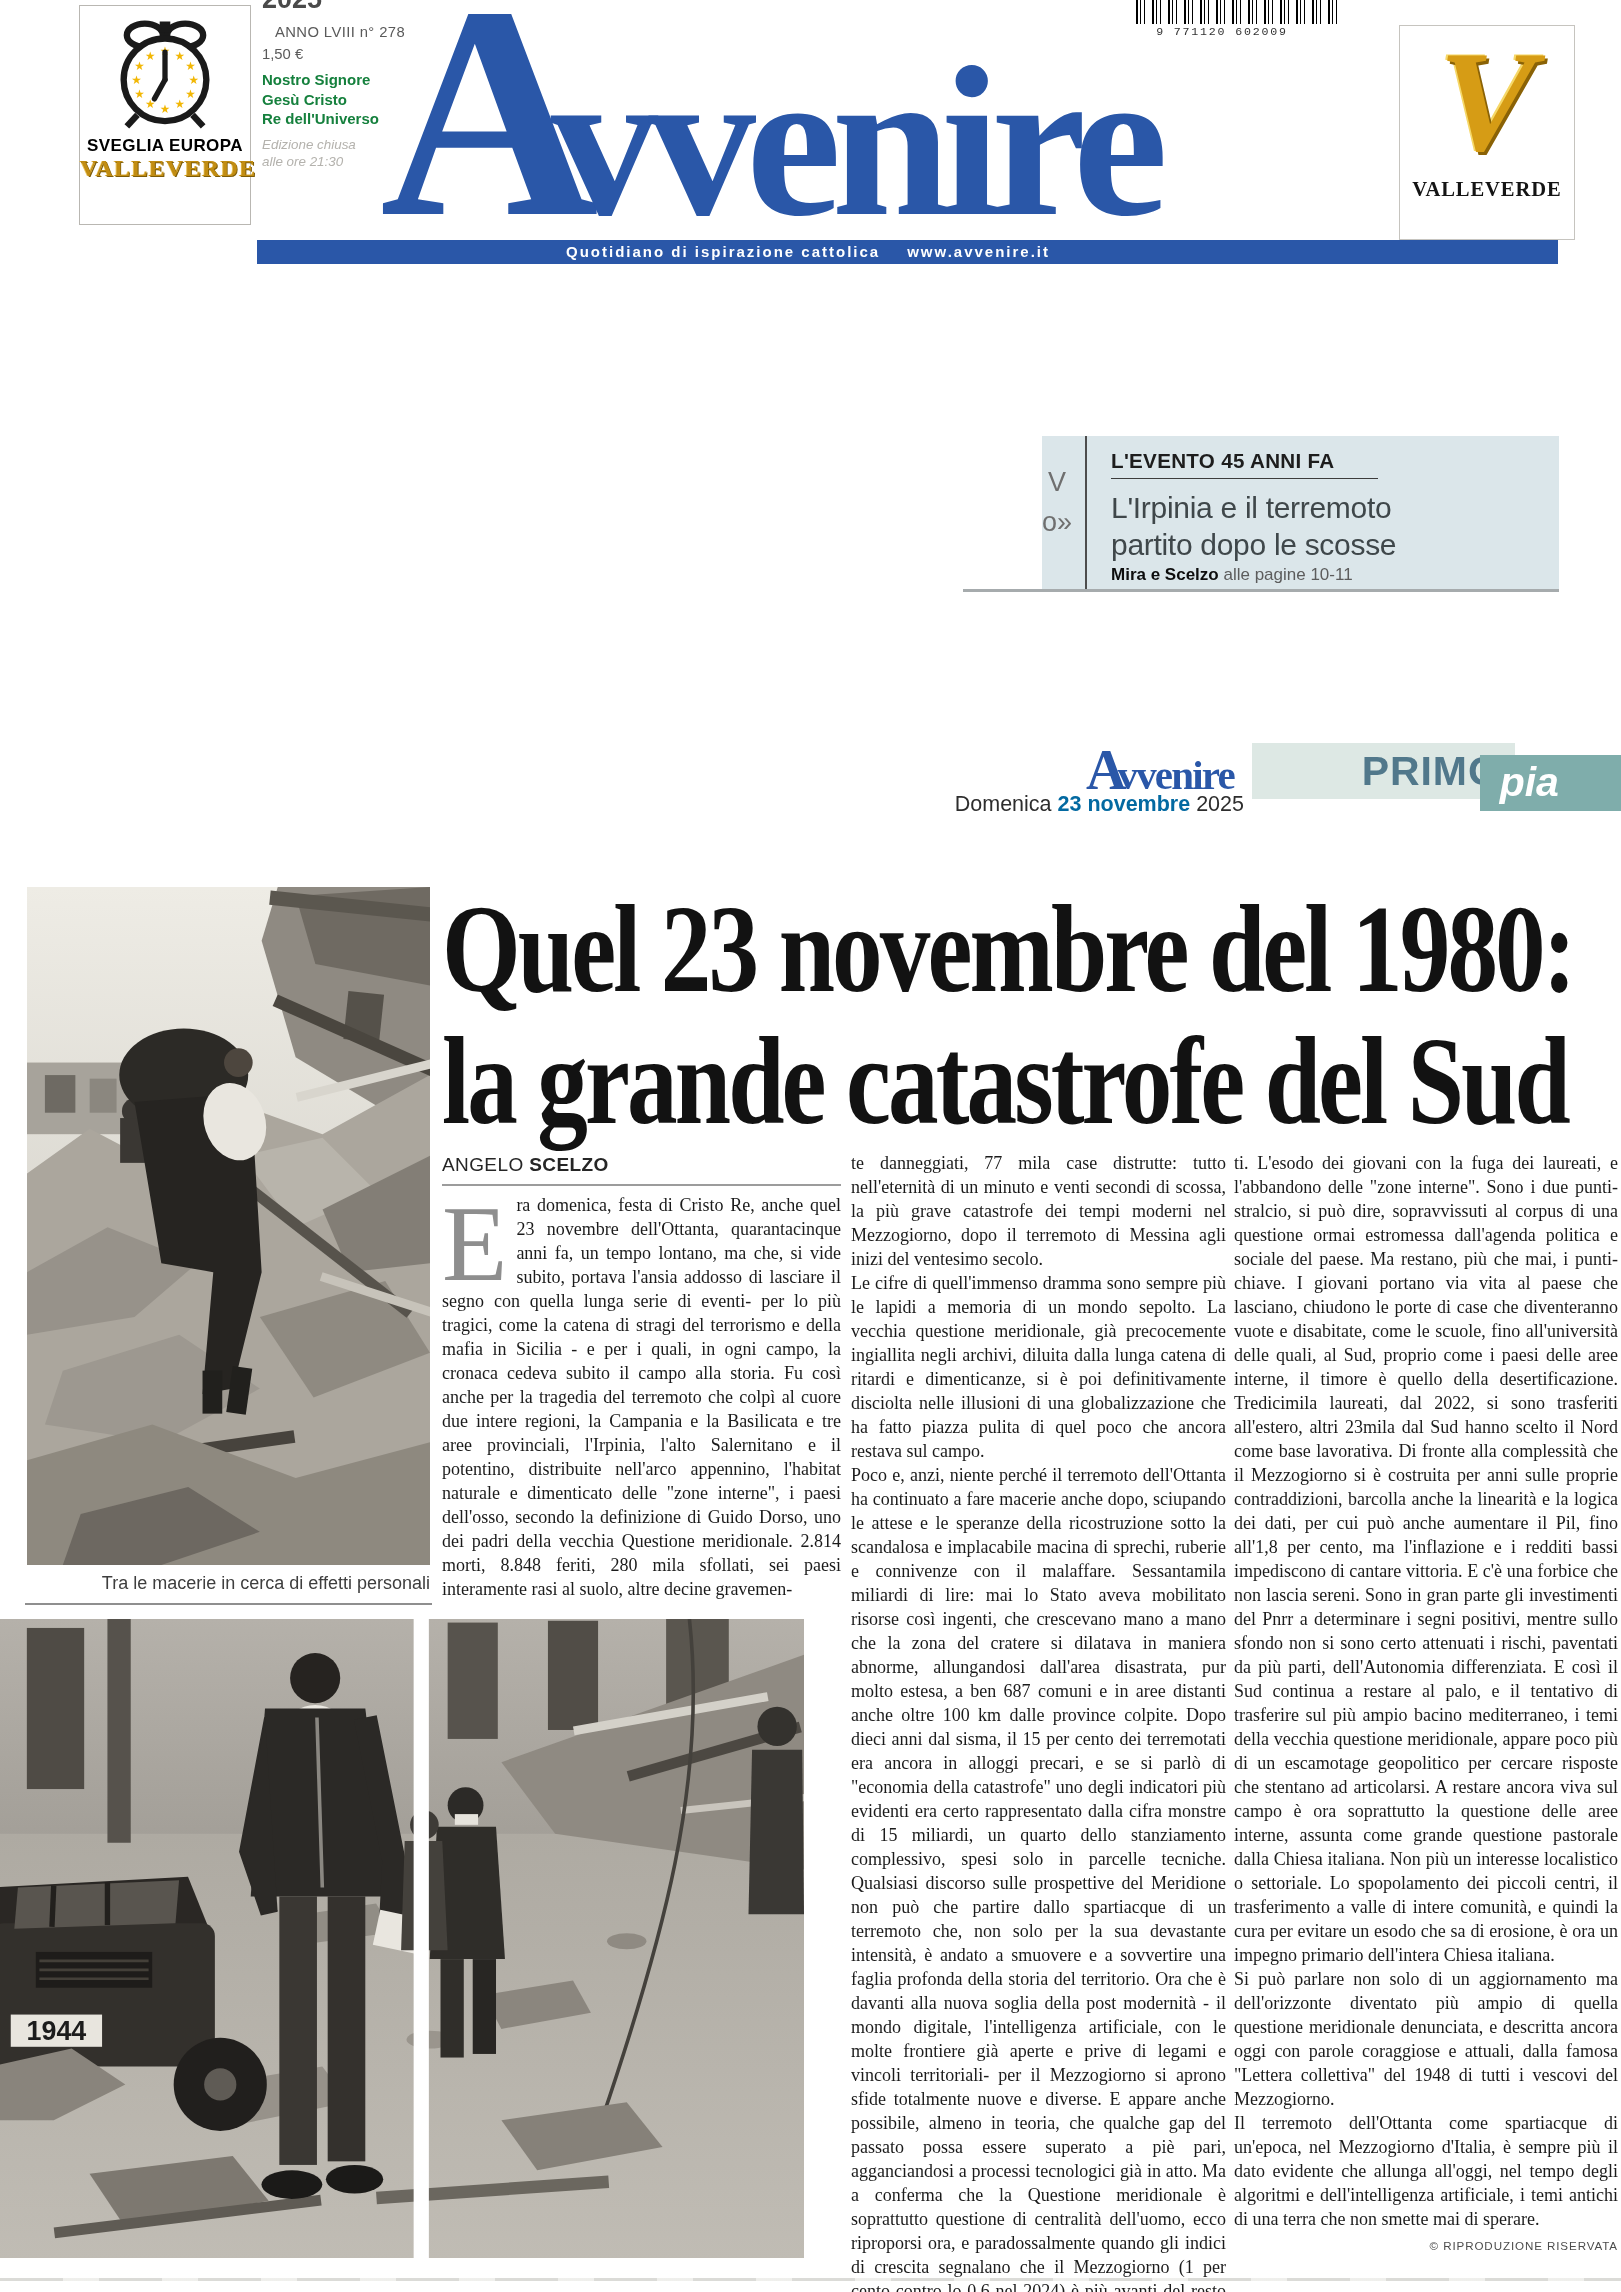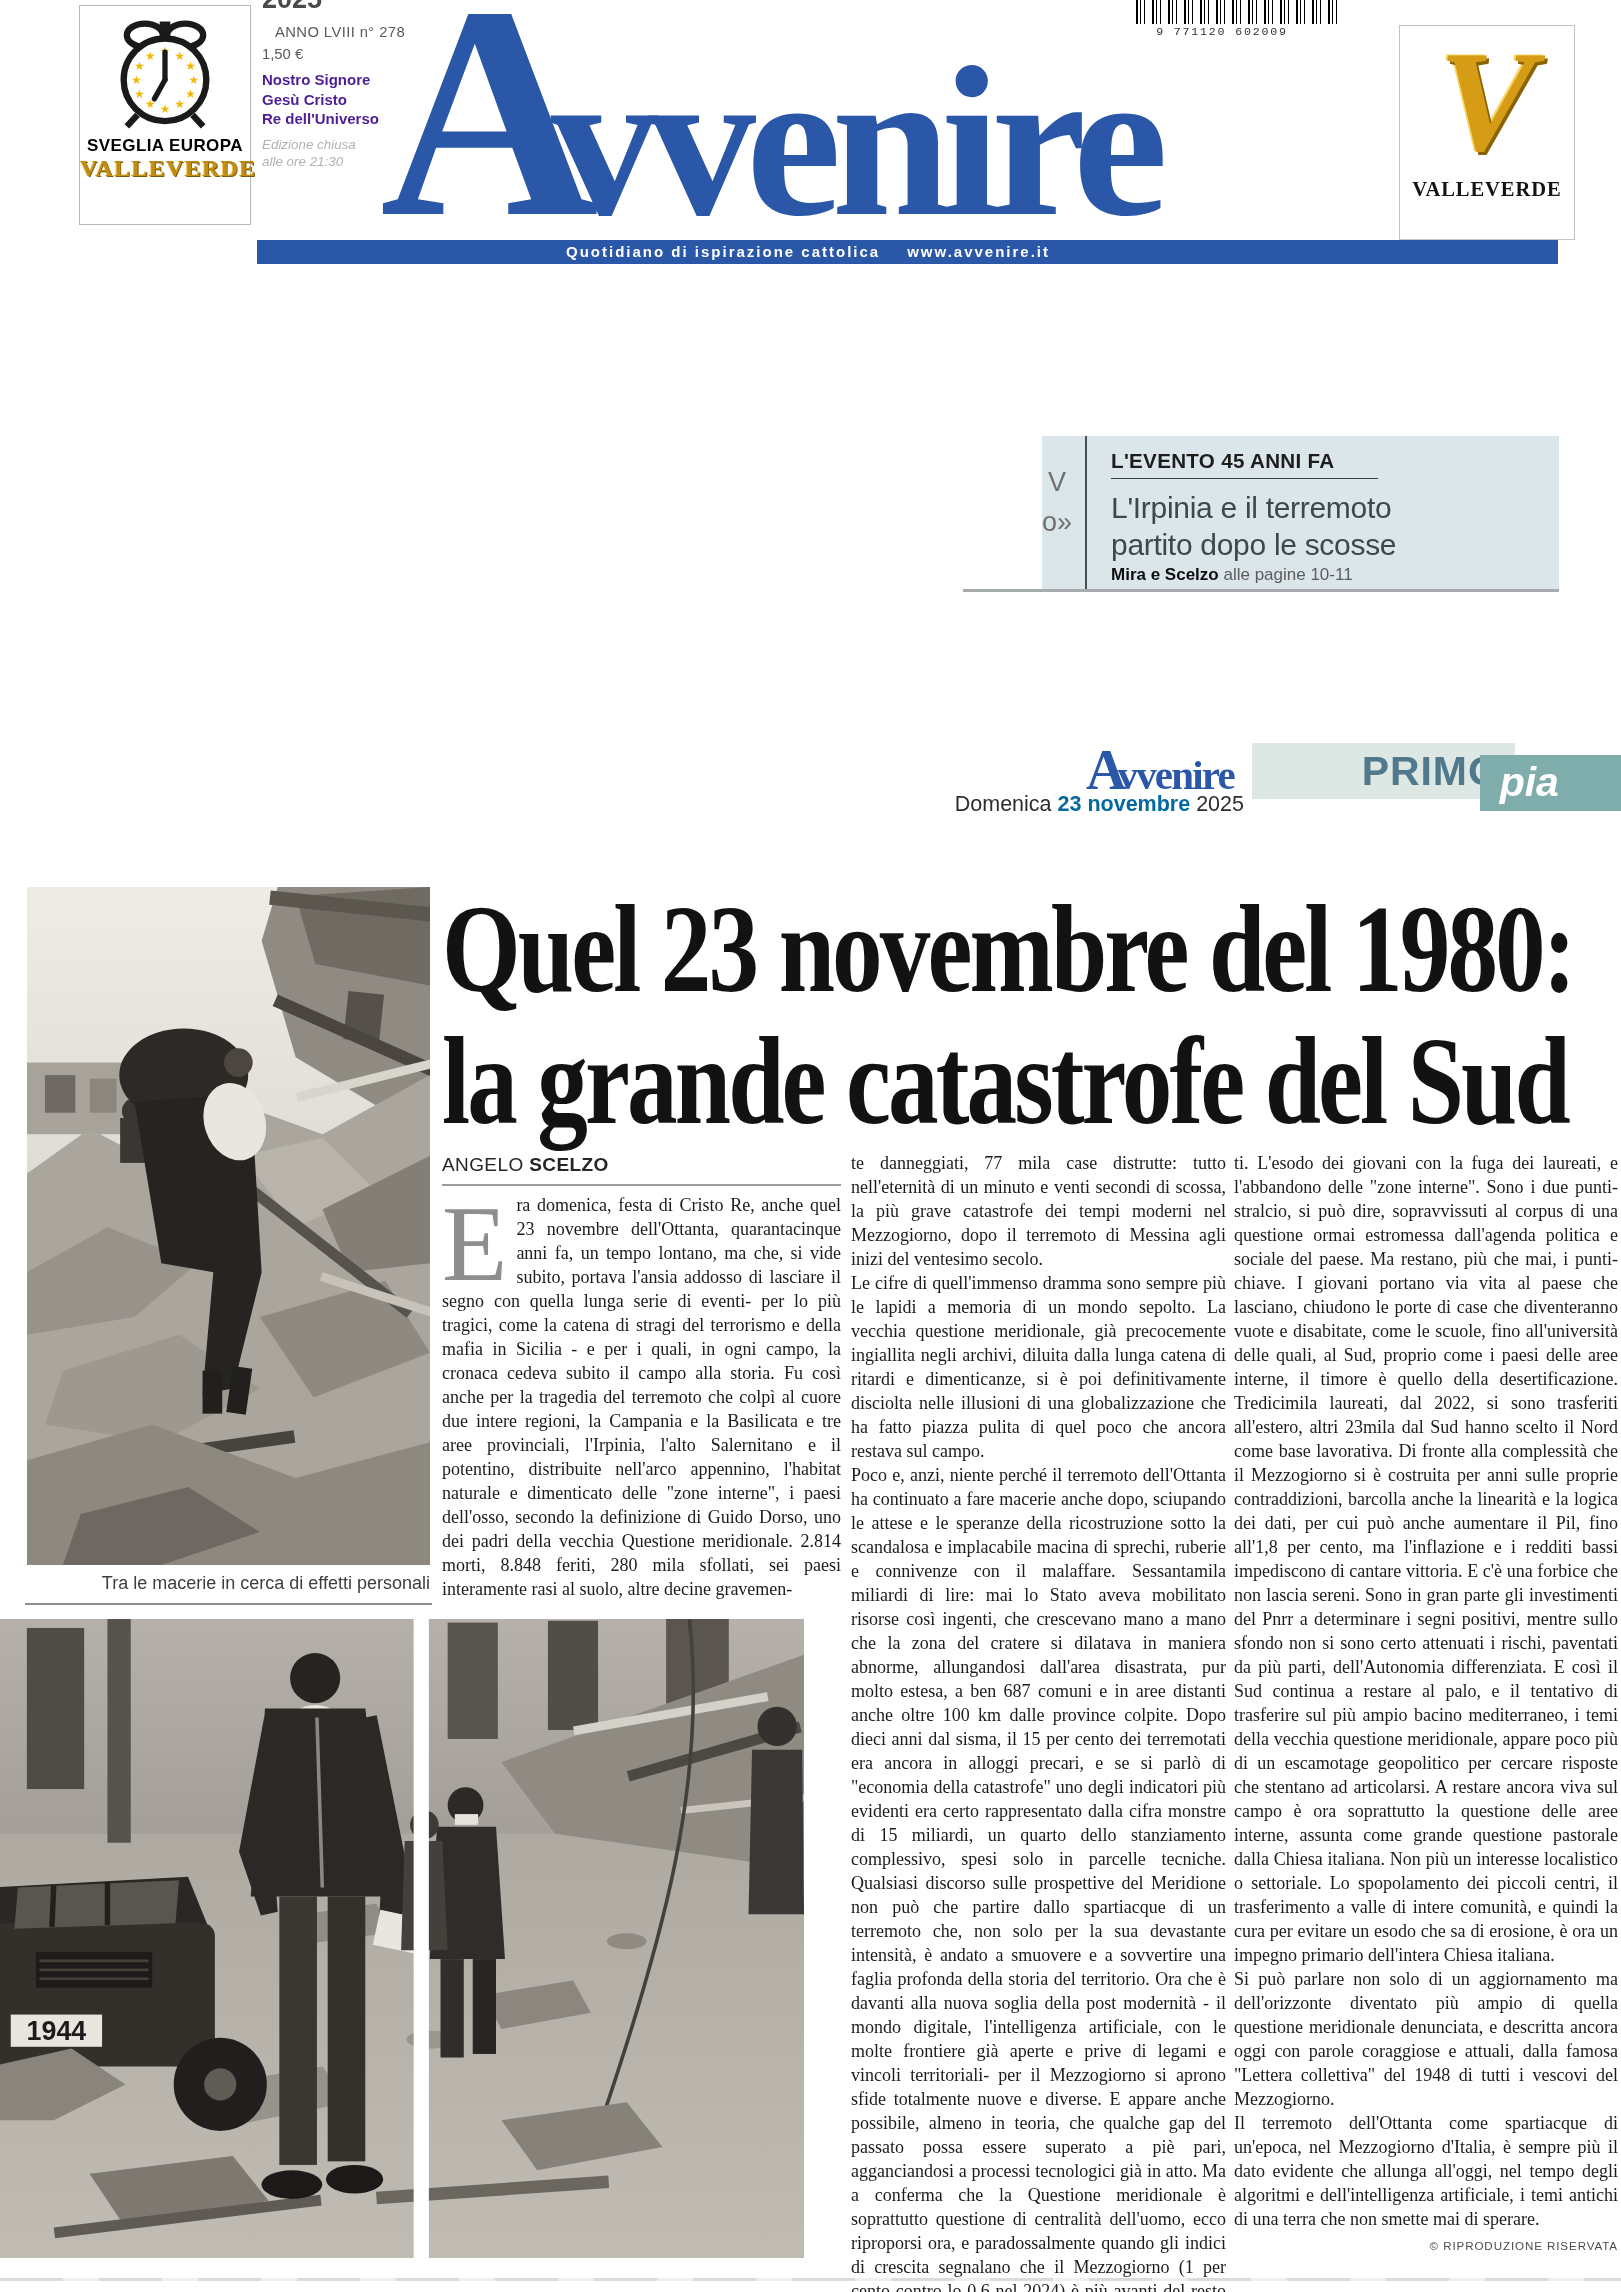--- a/index.html
+++ b/index.html
@@ -12,21 +12,21 @@
             box-sizing:border-box;text-align:center;background:#fff;}
   .clock-svg{width:106px;height:115px;margin-top:10.7px;}
   .sveglia{font:700 17px/19px "Liberation Sans",sans-serif;color:#000000;letter-spacing:0.4px;}
   .vverde-gold{font:700 24px/26px "Liberation Serif",serif;color:#c28d12;letter-spacing:1.3px;
                text-shadow:0.9px 0.9px 0 #7d5c07, -0.9px 0 0 #e8c25a;}
 
   
   .year-frag{left:262px;top:-14.3px;font:700 27px/27px "Liberation Sans",sans-serif;color:#4a4a4a;}
   .anno{left:275px;top:23px;font:14.8px/18px "Liberation Sans",sans-serif;color:#5a5a5a;letter-spacing:0.4px;}
   .price{left:262px;top:45px;font:14.8px/18px "Liberation Sans",sans-serif;color:#5a5a5a;}
-  .feast{left:262px;top:70px;font:700 15px/19.7px "Liberation Sans",sans-serif;color:#4c1d95;}
+  .feast{left:262px;top:70px;font:700 15px/19.7px "Liberation Sans",sans-serif;color:#15803d;}
   .closing{left:262px;top:136px;font:italic 400 13.4px/17px "Liberation Sans",sans-serif;color:#b4b2ad;}
 
   
   .m-logo{left:380px;top:-39px;color:#2a57a8;display:flex;align-items:baseline;}
   .logo-a{font:700 303px/1 "Liberation Serif",serif;}
   .logo-rest{font:700 215px/1 "Liberation Serif",serif;letter-spacing:-9.9px;margin-left:-48px;}
   .barcode{left:1136px;top:0;width:204px;height:24px;
      background:repeating-linear-gradient(90deg,#000 0 1.8px,#fff 1.8px 3.6px,#000 3.6px 5.4px,#fff 5.4px 8px,#000 8px 9px,#fff 9px 11.6px,#000 11.6px 12.5px,#fff 12.5px 16px);}
   .barcode-num{left:1120px;top:25px;width:204px;text-align:center;
      font:11.6px "Liberation Mono",monospace;letter-spacing:1.8px;color:#333;}

